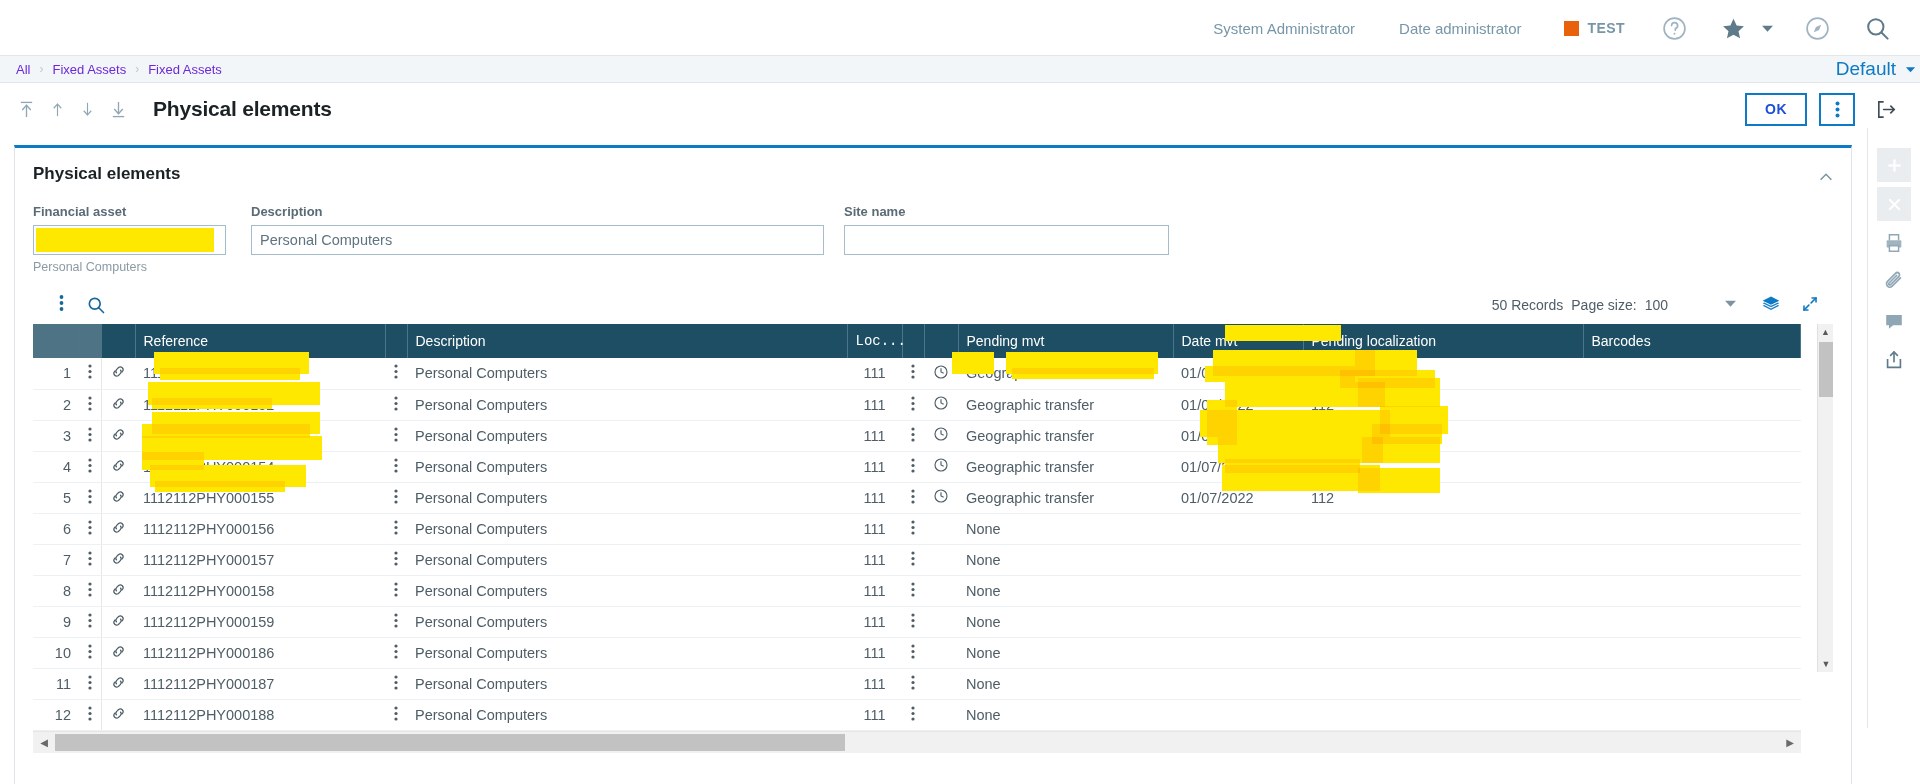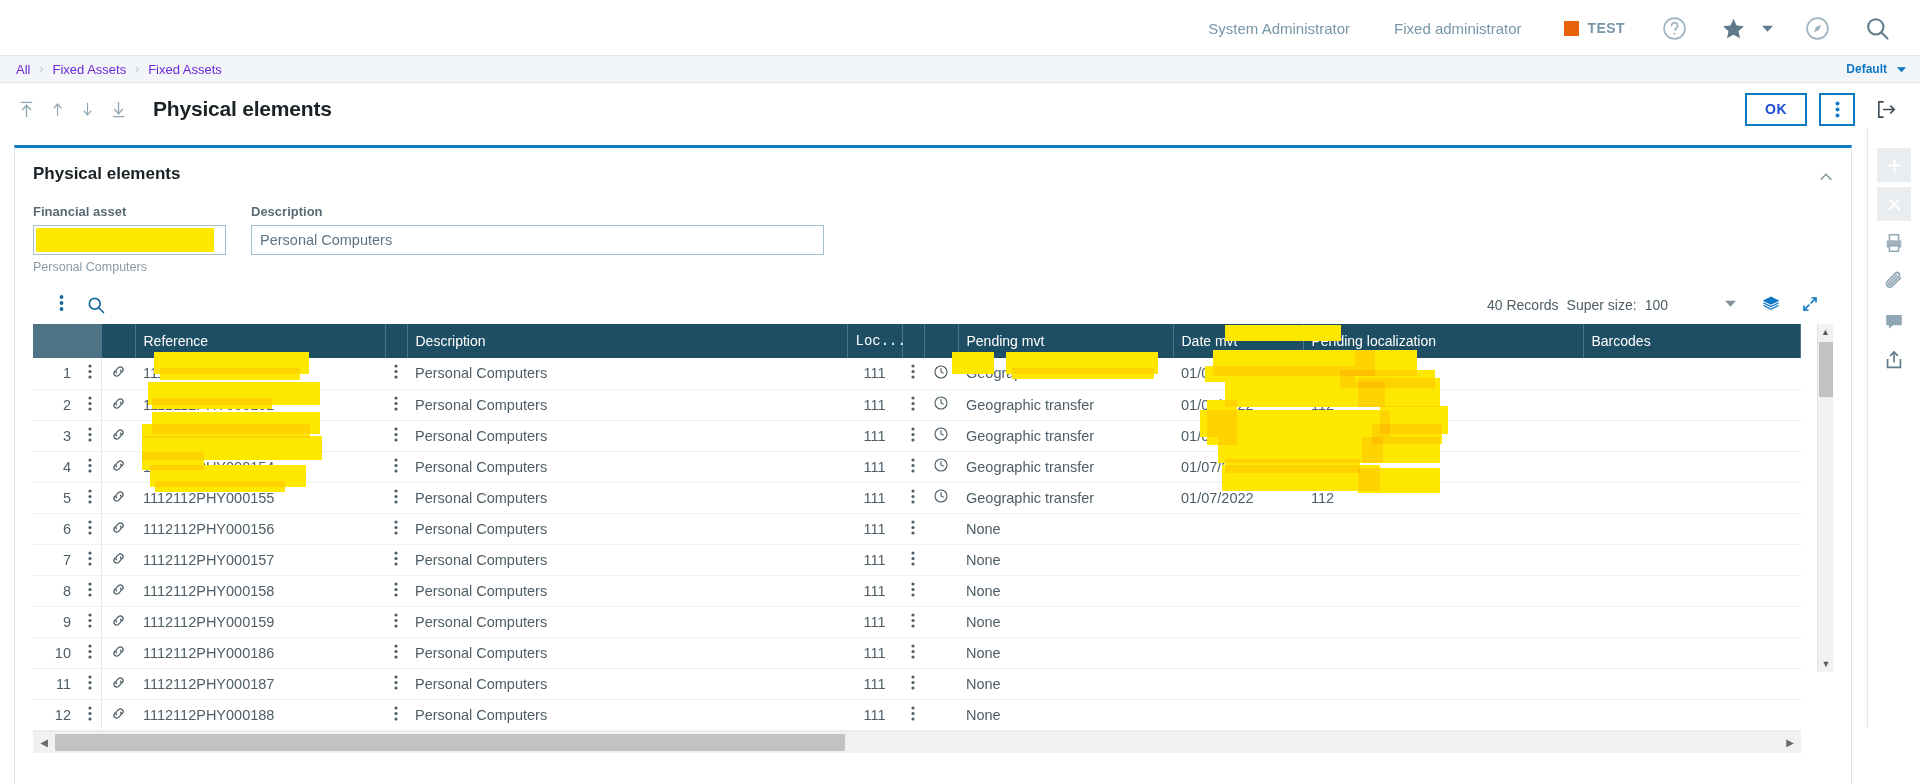--- a/index.html
+++ b/index.html
@@ -41,22 +41,22 @@
   .star-caret { margin-left:-6px; padding-right:10px; display:flex;align-items:center;}
 
   
   .crumbbar {
     height: 27px; background:#f2f6f8; display:flex; align-items:center;
     padding-left: 16px; border-bottom:1px solid #e3e6e8; position:relative;
   }
   .crumb { font-size:13px; color:#6d28d9; }
   .crumb.sep { color:#b9c9d4; padding: 0 9px; font-size:12px; }
   .default-sel {
-    position:absolute; right:13px; display:flex; align-items:center; gap:9px;
-    font-size:12px; color:#0e79c4; font-weight:bold;
+    position:absolute; right:4px; display:flex; align-items:center; gap:9px;
+    font-size:19px; color:#0e79c4; font-weight:normal;
   }
 
   
   .titlebar {
     height: 52px; display:flex; align-items:center; padding-left:18px;
     position:relative; background:#fff;
   }
   .nav-arrows { display:flex; align-items:center; gap:15px; color:#8fa6b4; }
   .nav-arrows svg { display:block; }
   .page-title {
@@ -196,21 +196,21 @@
     pointer-events:none; z-index: 40; }
   .hl { position:absolute; background:#FFE800; mix-blend-mode: multiply; }
 </style>
 </head>
 <body>
 
 <div class="topbar">
 
   <div class="topbar-right">
     <span class="tb-link">System Administrator</span>
-    <span class="tb-link">Fixed administrator</span>
+    <span class="tb-link">Date administrator</span>
 
     <span class="test-chip">
       <span class="test-sq"></span>
       <span class="test-txt">TEST</span>
     </span>
 
     <span class="tb-icon">
       <svg width="25" height="25" viewBox="0 0 24 24" fill="none" stroke="currentColor" stroke-width="1.6">
         <circle cx="12" cy="12" r="10"></circle>
         <path d="M9.2 9.2a2.9 2.9 0 1 1 3.6 2.9v1.5" stroke-linecap="round"></path>
@@ -334,40 +334,46 @@
 
       <div class="field">
         <span class="field-label">Description</span>
         <div class="field-input f-desc">
           <span>Personal Computers</span>
         </div>
       </div>
 
       <div class="gap-b"></div>
 
+      <div class="field">
+        <span class="field-label">Site name</span>
+        <div class="field-input f-site">
+          <span></span>
+        </div>
+      </div>
     </div>
 
     <div class="tbl-toolbar">
       <span class="tt-kebab">
         <svg width="5" height="18" viewBox="0 0 5 18" fill="currentColor">
           <circle cx="2.5" cy="3" r="1.9"></circle>
             <circle cx="2.5" cy="9" r="1.9"></circle>
             <circle cx="2.5" cy="15" r="1.9"></circle>
         </svg>
       </span>
       <span class="tt-search">
         <svg width="20" height="20" viewBox="0 0 24 24" fill="none" stroke="currentColor" stroke-width="2">
           <circle cx="10.5" cy="10.5" r="6.5"></circle>
             <line x1="15.3" y1="15.3" x2="21" y2="21" stroke-linecap="round"></line>
         </svg>
       </span>
 
       <span class="tt-right">
-        <span class="lbl">40 Records</span>
-        <span class="lbl">Super size:</span>
+        <span class="lbl">50 Records</span>
+        <span class="lbl">Page size:</span>
         <span class="lbl">100</span>
         <span class="tt-caret">
           <svg width="13" height="13" viewBox="0 0 12 12" fill="currentColor">
               <polygon points="1,3.5 11,3.5 6,9"></polygon>
             </svg>
         </span>
         <span class="tt-layers">
           <svg width="20" height="20" viewBox="0 0 24 24" fill="currentColor">
             <polygon points="12,3 22,8 12,13 2,8"></polygon>
             <polygon points="12,14.2 20.2,10.1 22,11 12,16 2,11 3.8,10.1" opacity="0.95"></polygon>

